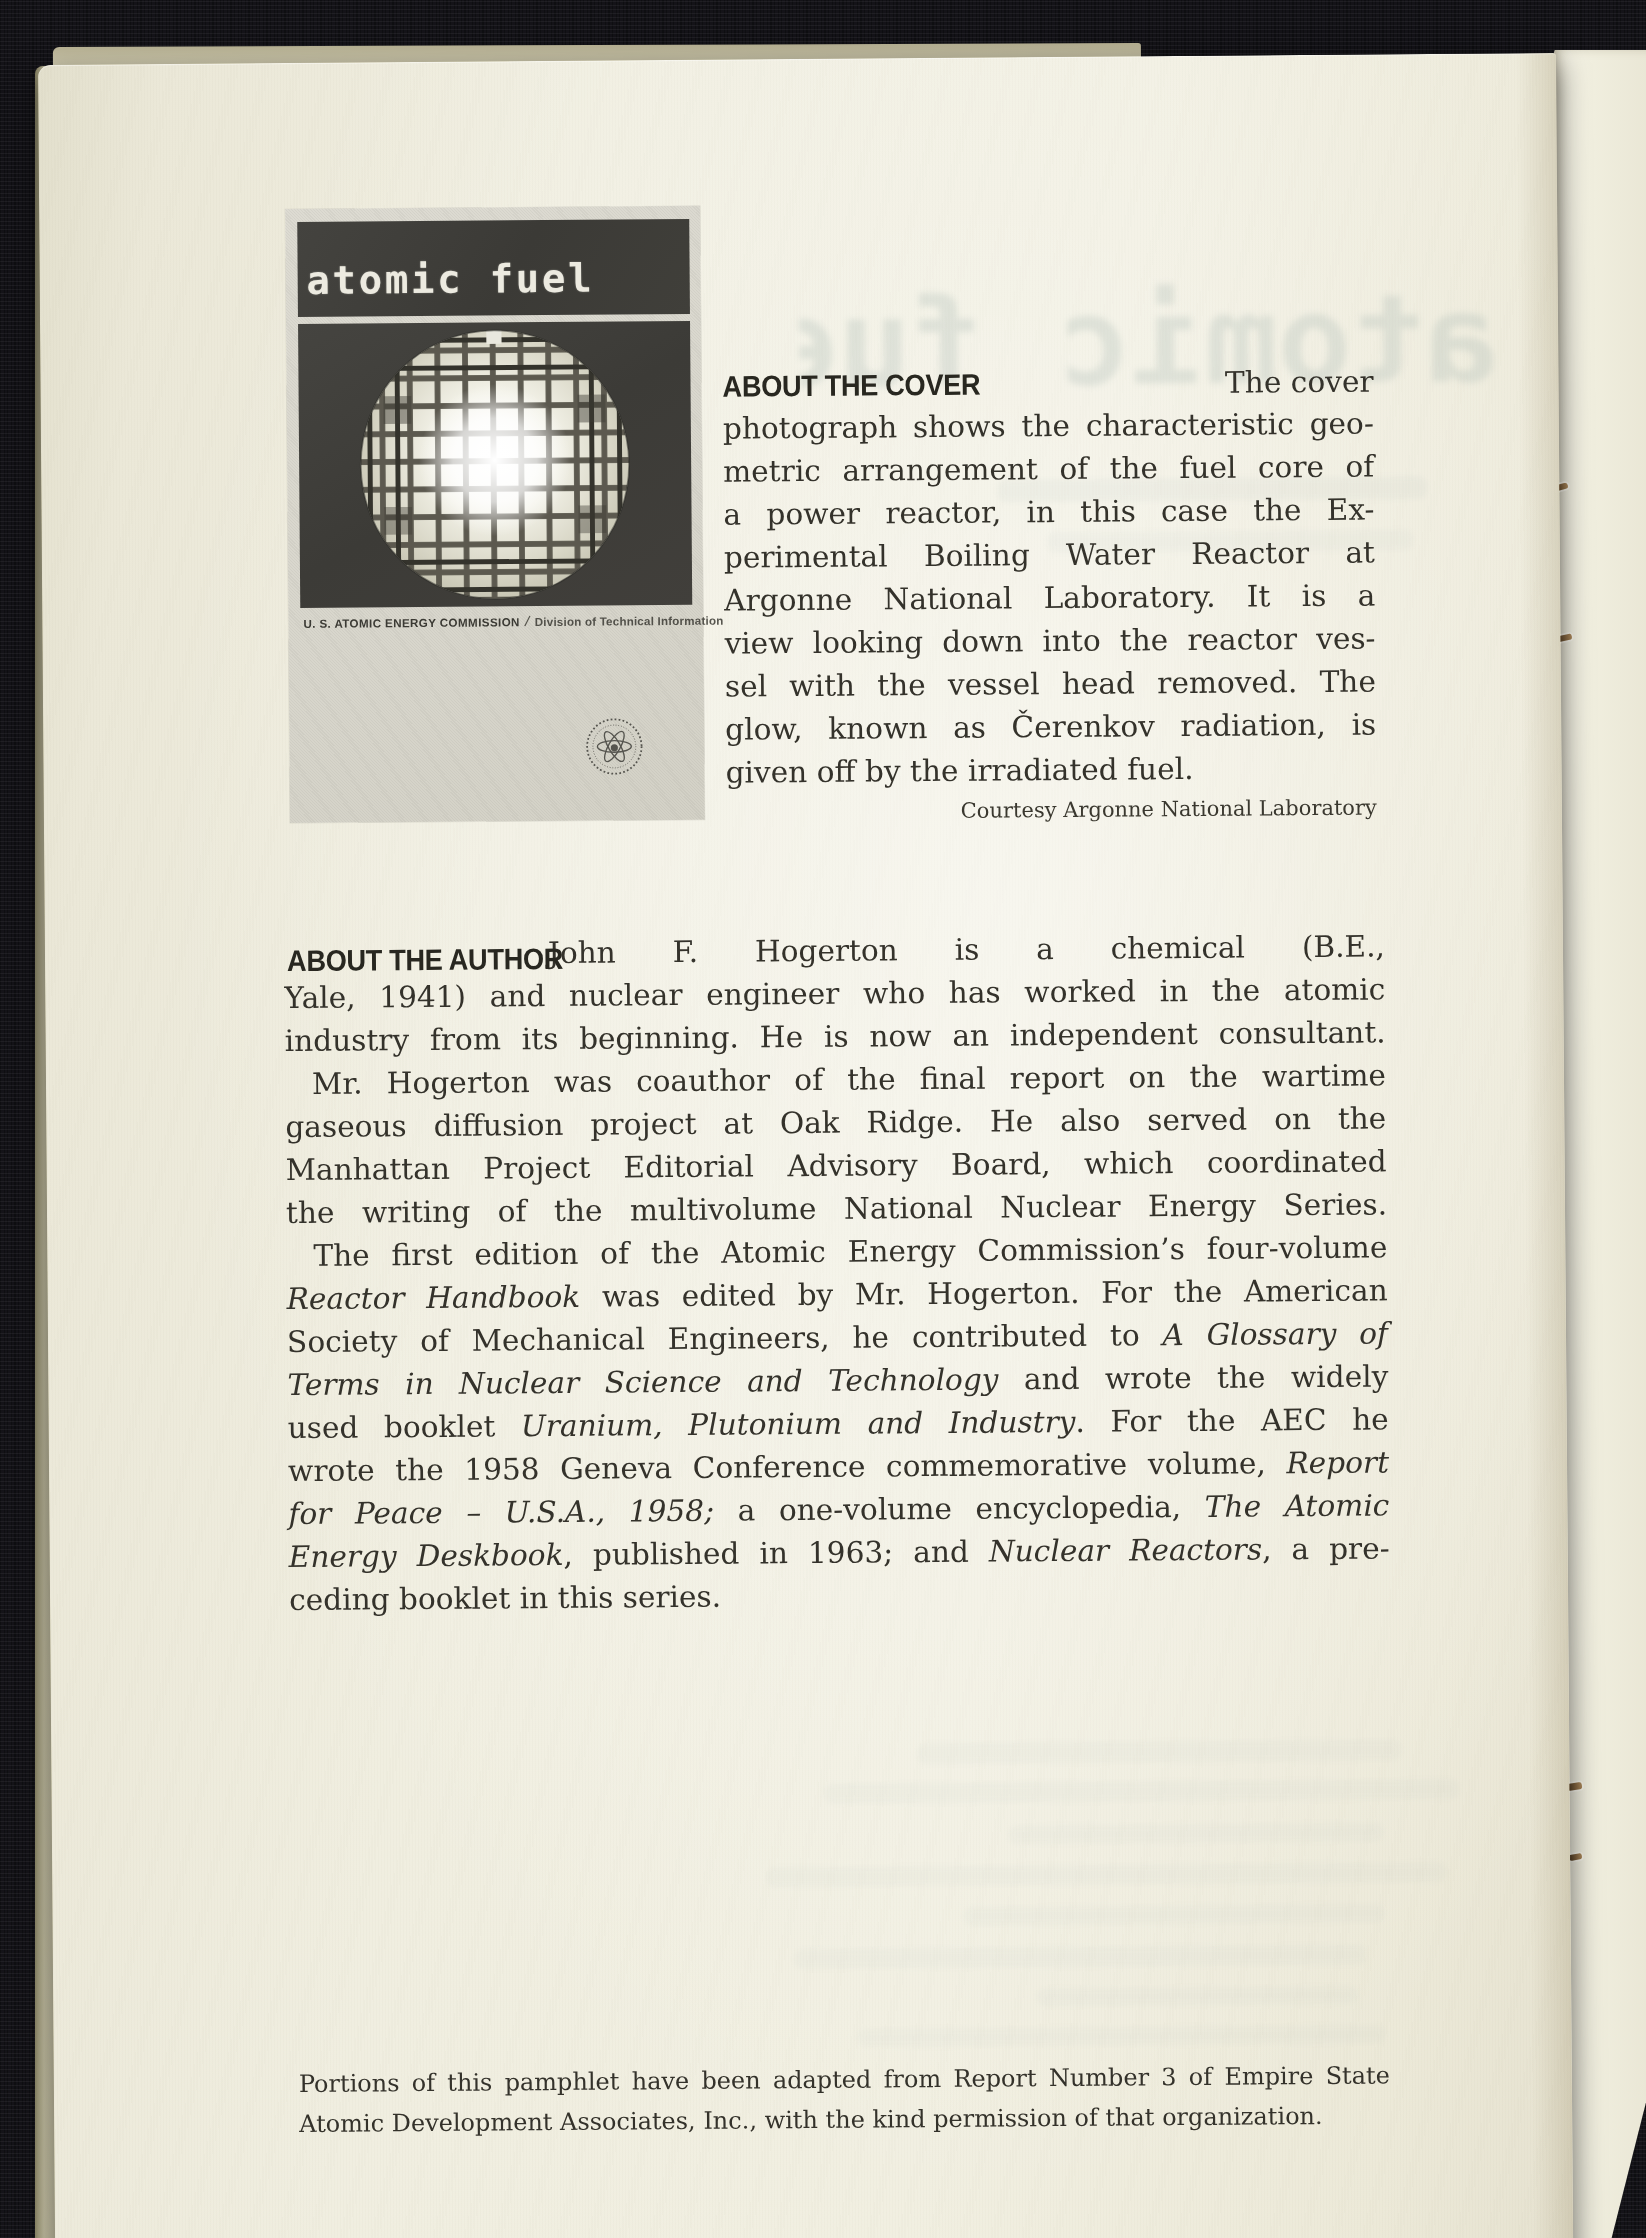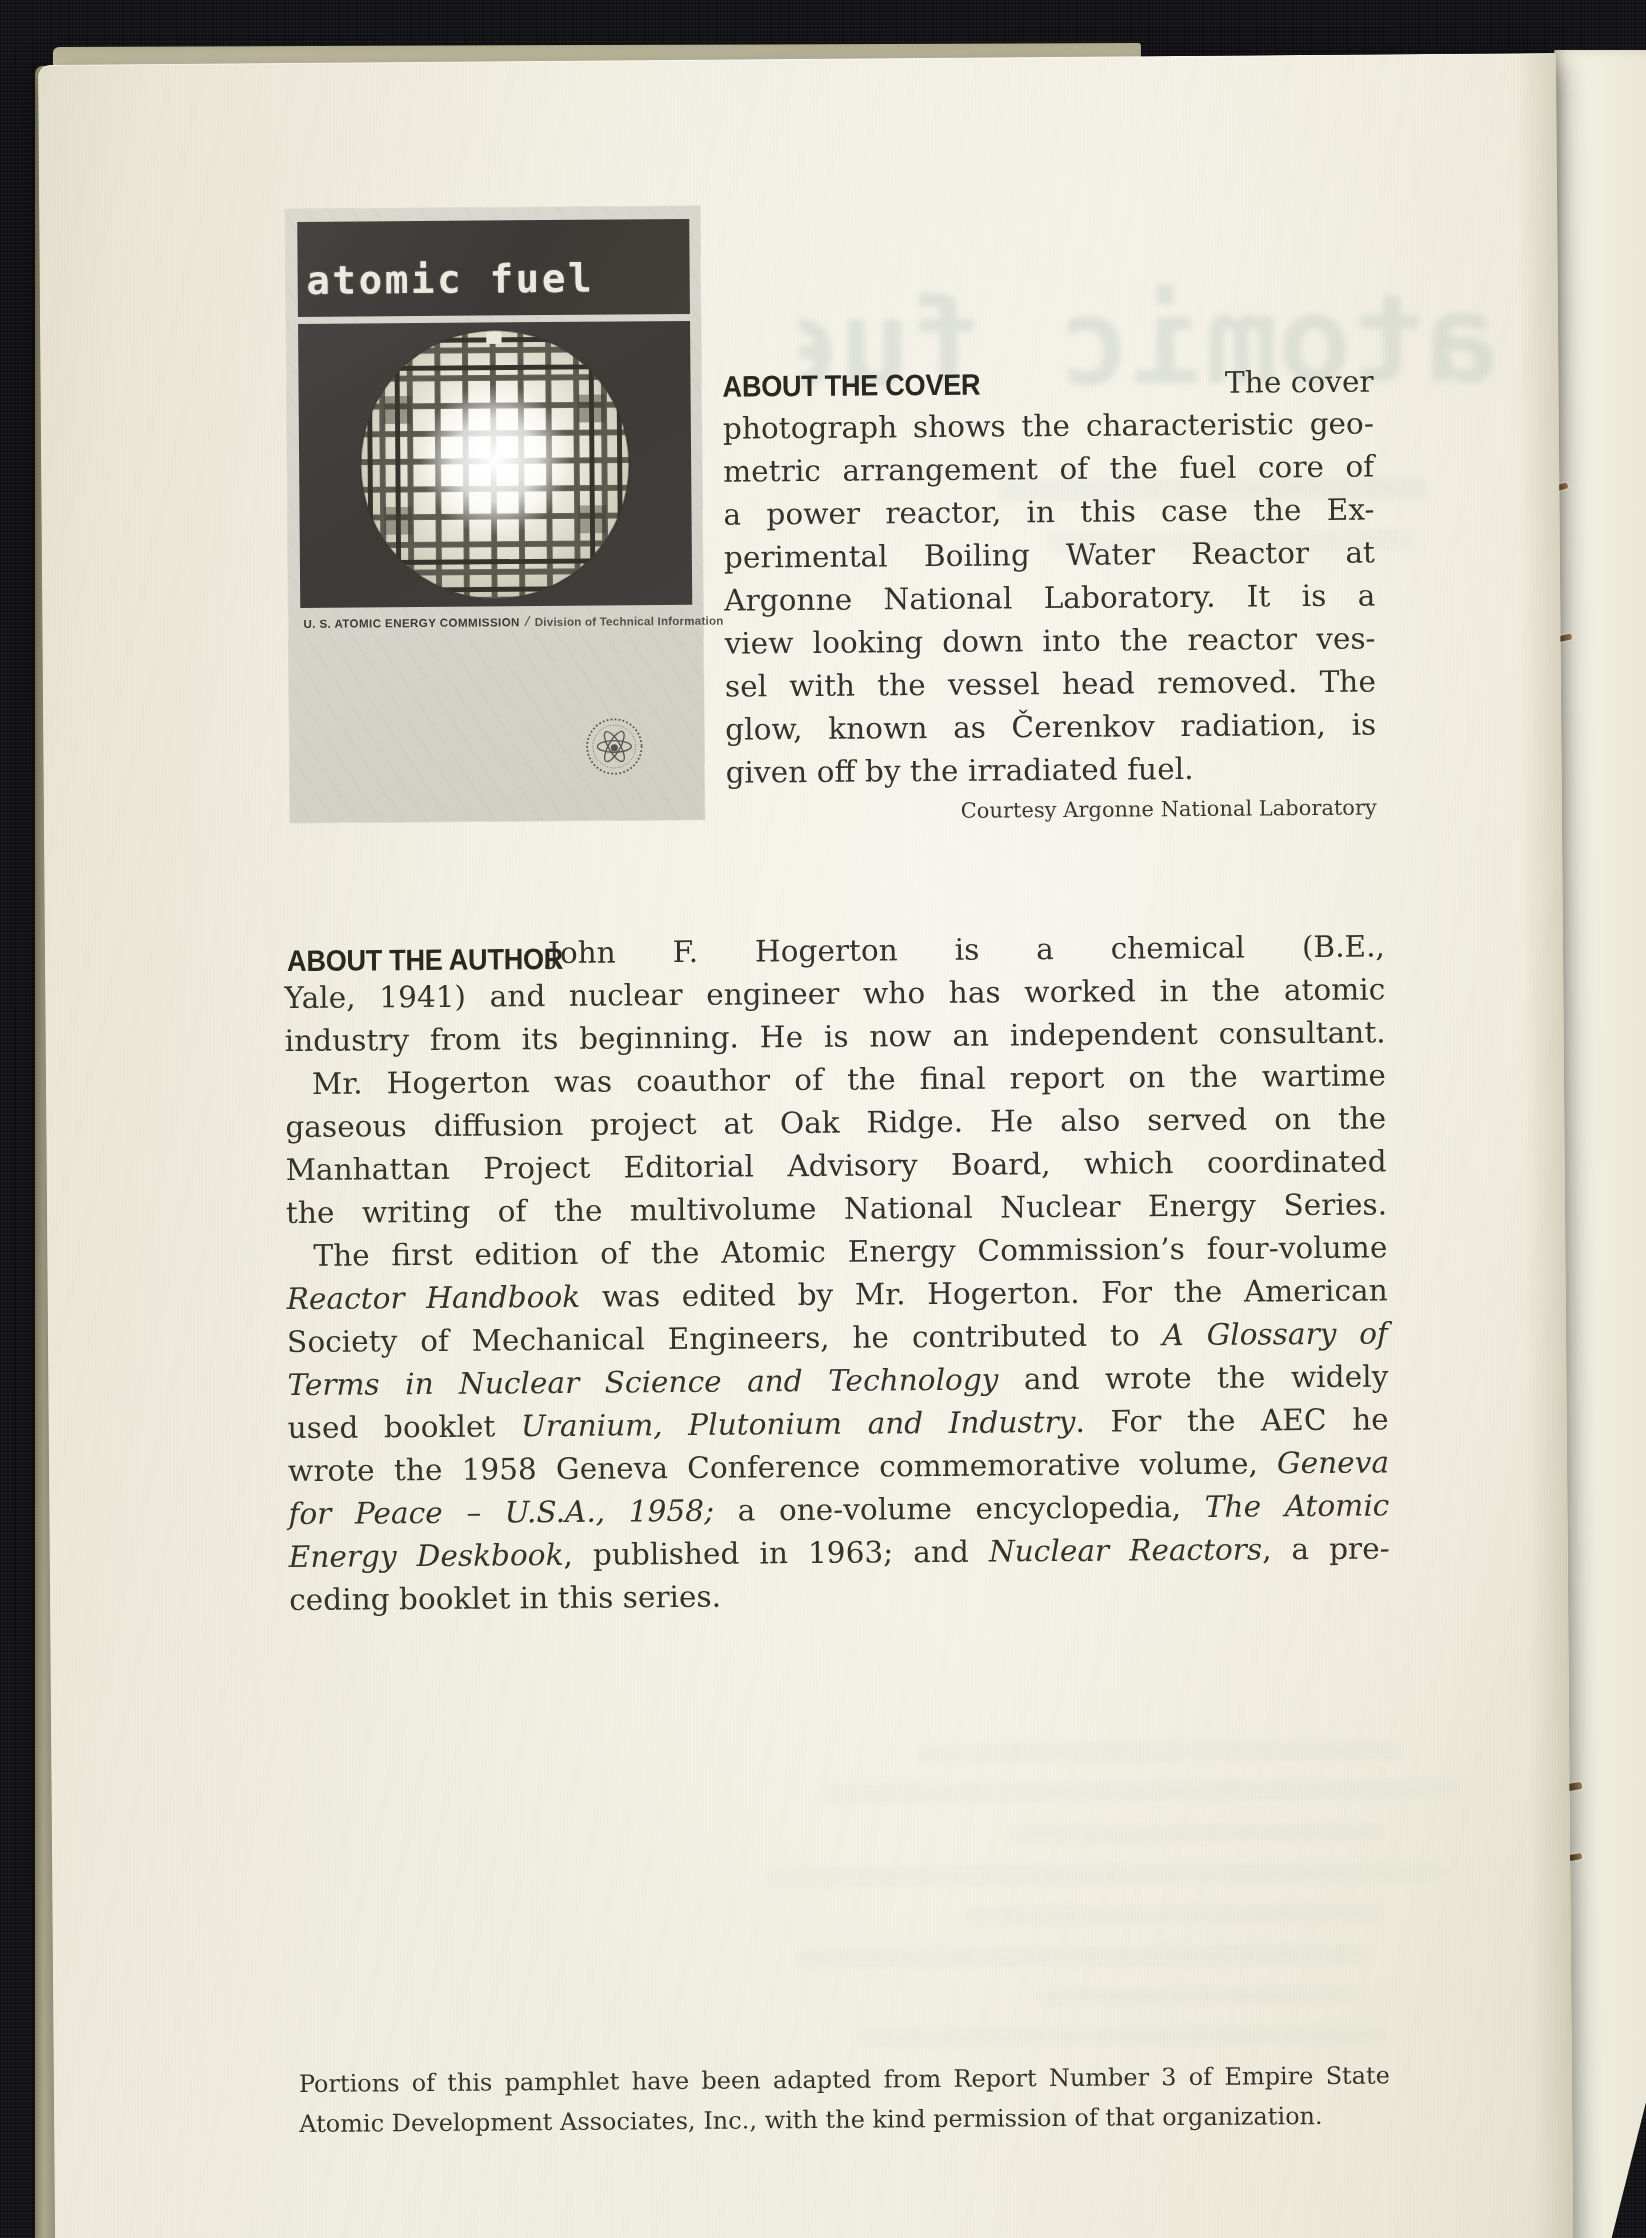--- a/index.html
+++ b/index.html
@@ -223,21 +223,21 @@
           <div class="tline"><span>industry from its beginning. He is now an independent consultant.</span></div>
           <div class="tline indent"><span>Mr. Hogerton was coauthor of the final report on the wartime</span></div>
           <div class="tline"><span>gaseous diffusion project at Oak Ridge. He also served on the</span></div>
           <div class="tline"><span>Manhattan Project Editorial Advisory Board, which coordinated</span></div>
           <div class="tline"><span>the writing of the multivolume National Nuclear Energy Series.</span></div>
           <div class="tline indent"><span>The first edition of the Atomic Energy Commission’s four-volume</span></div>
           <div class="tline"><em>Reactor Handbook</em><span> was edited by Mr. Hogerton. For the American</span></div>
           <div class="tline"><span>Society of Mechanical Engineers, he contributed to </span><em>A Glossary of</em></div>
           <div class="tline"><em>Terms in Nuclear Science and Technology</em><span> and wrote the widely</span></div>
           <div class="tline"><span>used booklet </span><em>Uranium, Plutonium and Industry</em><span>. For the AEC he</span></div>
-          <div class="tline"><span>wrote the 1958 Geneva Conference commemorative volume, </span><em>Geneva</em></div>
+          <div class="tline"><span>wrote the 1958 Geneva Conference commemorative volume, </span><em>Report</em></div>
           <div class="tline"><em>for Peace – U.S.A., 1958;</em><span> a one-volume encyclopedia, </span><em>The Atomic</em></div>
           <div class="tline"><em>Energy Deskbook</em><span>, published in 1963; and </span><em>Nuclear Reactors</em><span>, a pre-</span></div>
           <div class="tline nojust"><span>ceding booklet in this series.</span></div>
         </div>
     </div>
 
     <div class="abs footer">
       <div class="tline">Portions of this pamphlet have been adapted from Report Number 3 of Empire State</div>
       <div class="tline nojust">Atomic Development Associates, Inc., with the kind permission of that organization.</div>
     </div>

